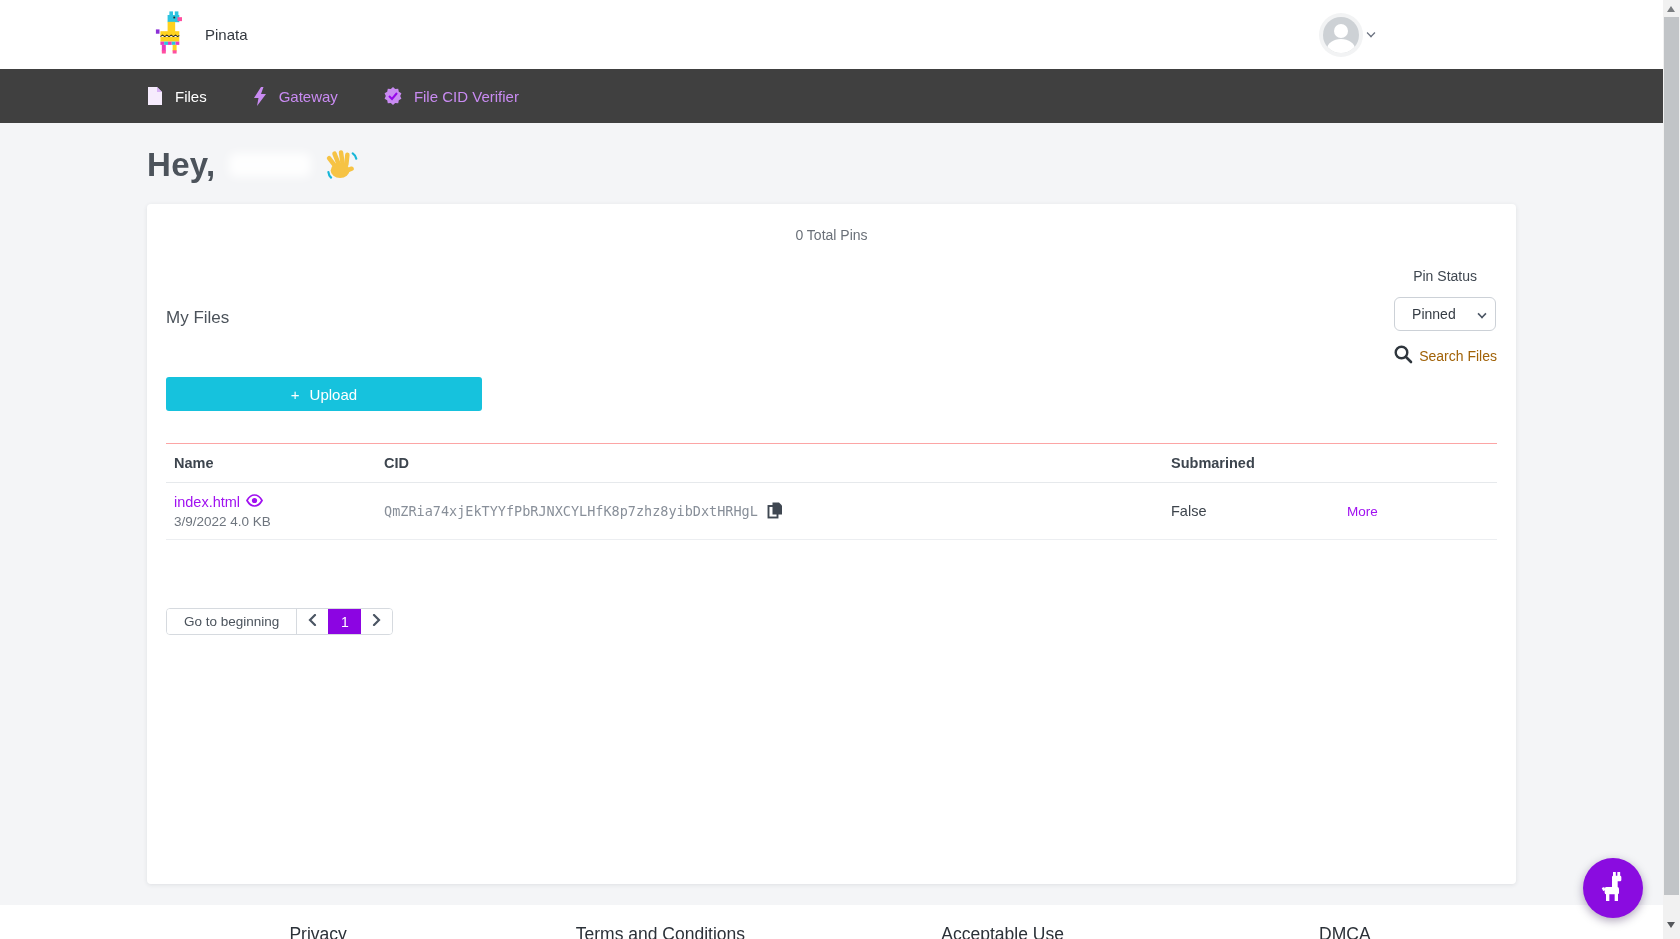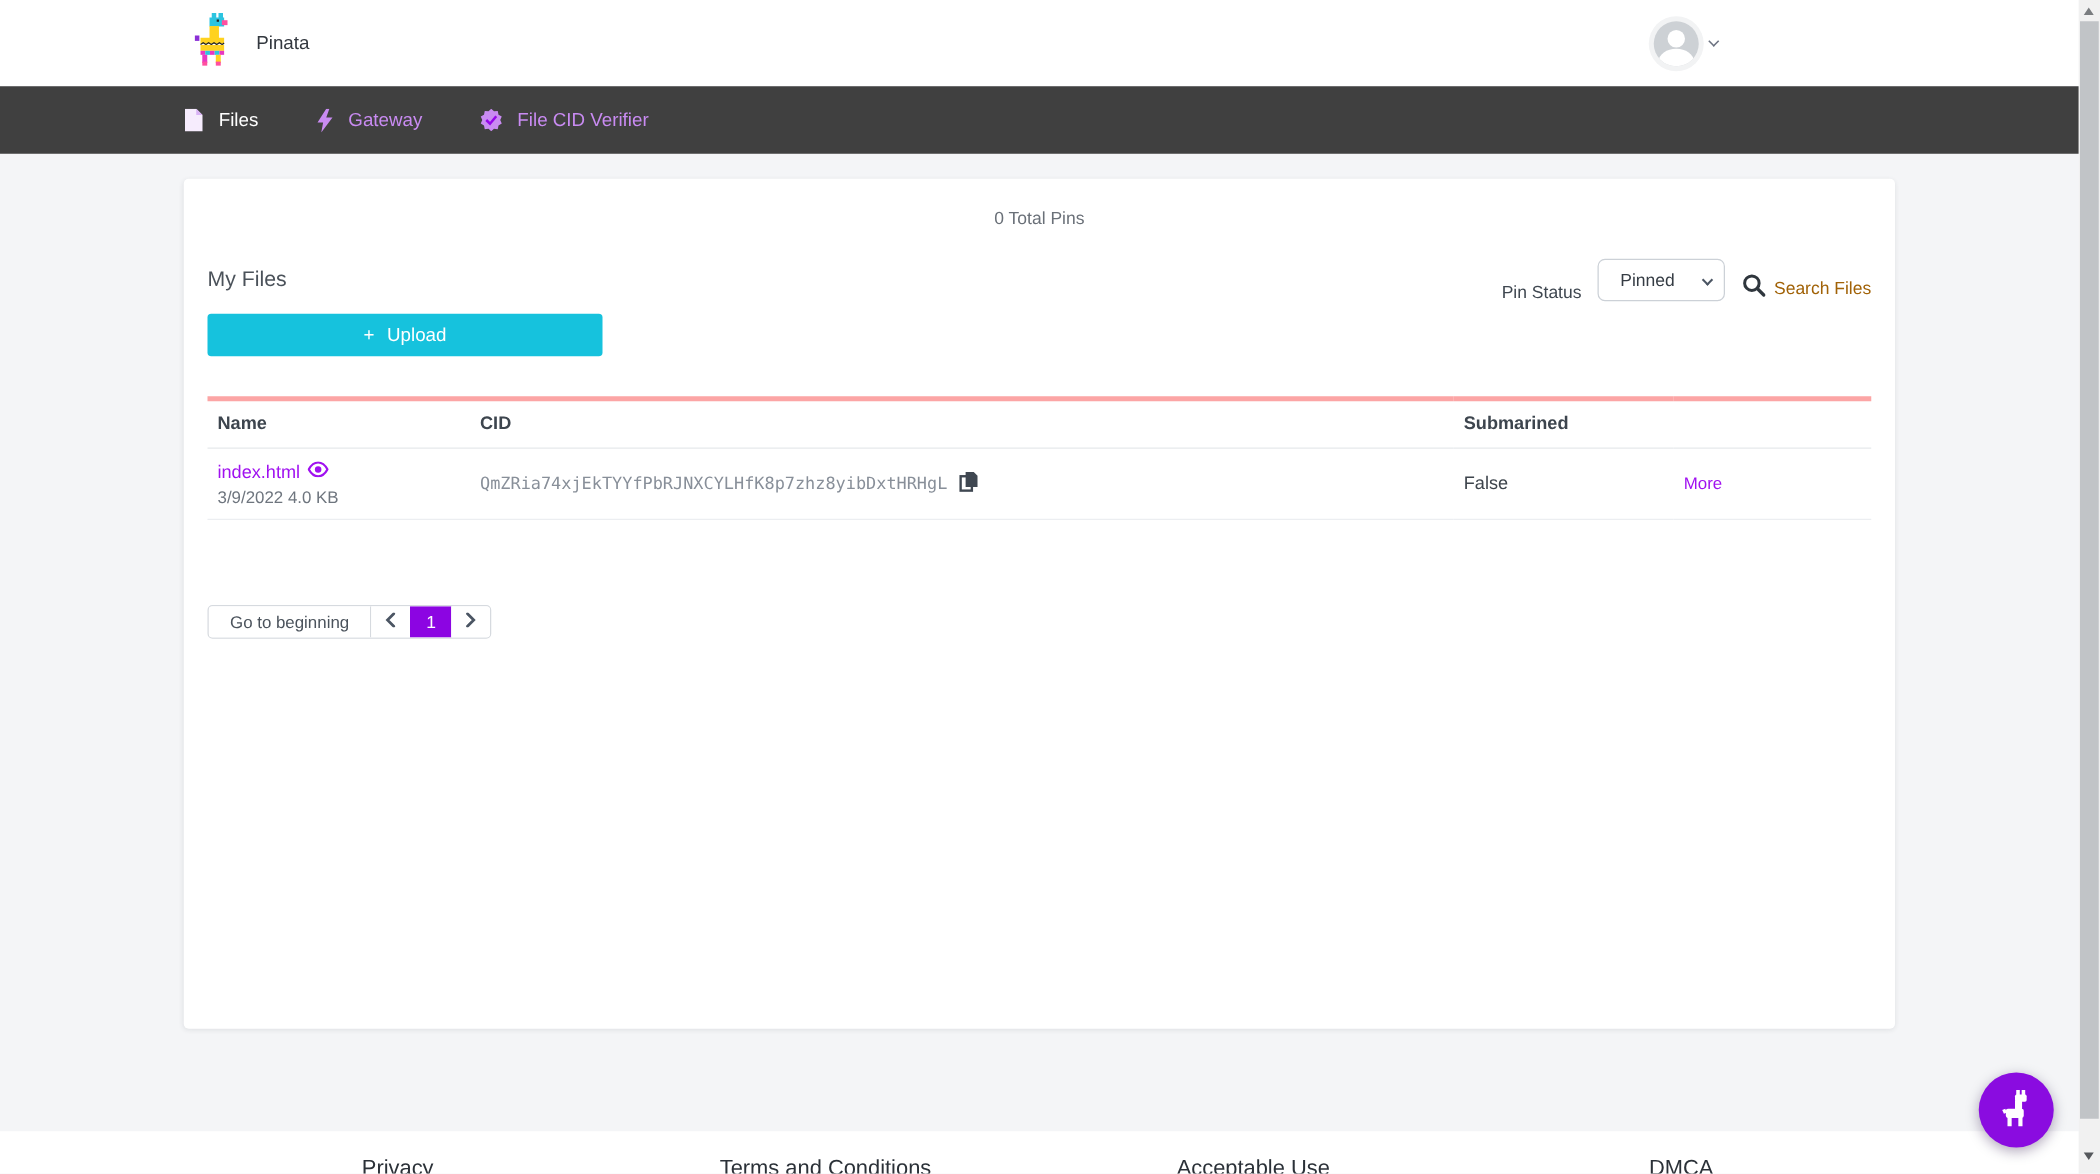--- a/index.html
+++ b/index.html
@@ -33,38 +33,38 @@
               background:rgba(255,255,255,.9); filter:blur(5px); }
   .wave { margin-left:12px; display:flex; }
 
   
   .card { margin-top:20px; height:680px; background:#ffffff; border-radius:4px;
           box-shadow:0 1px 4px rgba(40,45,60,.10); padding:21px 19px; position:relative; }
   .total-pins { text-align:center; font-size:14px; color:#6a7078; margin-top:2px; }
 
   .toolbar { margin-top:25px; display:flex; align-items:center; justify-content:space-between; }
   .panel-title { font-size:17px; font-weight:400; color:#4b525a; }
-  .filters { display:flex; align-items:flex-end; gap:13px; }
+  .filters { display:flex; align-items:center; gap:13px;flex-direction:column; }
   .filter-label { font-size:14px; color:#3f4750; }
   .select-wrap { position:relative; }
   .select-wrap select { appearance:none; -webkit-appearance:none; width:102px; height:34px; border:1px solid #ccd1d7;
       border-radius:6px; background:#ffffff; font-size:14px; color:#353c44; padding:0 26px 0 17px;
       font-family:"Liberation Sans", sans-serif; }
   .select-wrap .sel-chevron { position:absolute; right:10px; top:13px; width:8px; height:8px; pointer-events:none;
       border-right:2px solid #4b5563; border-bottom:2px solid #4b5563; transform:rotate(45deg) scale(.8); }
   .search-btn { display:flex; align-items:center; gap:6px; background:none; border:none; cursor:pointer;
       font-size:14px; color:#a16207; font-family:"Liberation Sans", sans-serif; }
 
   .upload-btn { margin-top:10px; width:316px; height:34px; background:#16c2dd; color:#ffffff; border:none;
       border-radius:3px; font-size:15px; font-weight:500; display:flex; align-items:center; justify-content:center;
       gap:10px; cursor:pointer; font-family:"Liberation Sans", sans-serif; }
 
   
   table.files { margin-top:32px; width:100%; border-collapse:collapse; table-layout:fixed; }
-  table.files th { border-top:4px solid #fca5a5; border-bottom:1px solid #e6e9ec; height:39px;
+  table.files th { border-top:1px solid #fca5a5; border-bottom:1px solid #e6e9ec; height:39px;
       font-size:14.5px; font-weight:700; color:#3d454e; text-align:left; padding:0 8px; }
   table.files td { height:57px; border-bottom:1px solid #eceef1; padding:4px 8px; vertical-align:middle; }
   .file-link { color:#a011f0; font-size:14.5px; text-decoration:none; }
   .name-line { display:flex; align-items:center; gap:6px; }
   .file-meta { font-size:13.5px; color:#6e757e; margin-top:3px; }
   .cid-text { font-family:"DejaVu Sans Mono", monospace; font-size:13.5px; color:#888f99; }
   .cid-cell-inner { display:flex; align-items:center; gap:9px; }
   .copy-btn { background:none; border:none; cursor:pointer; padding:0; display:flex; }
   .submarined-val { font-size:14.5px; color:#3d444c; }
   .more-link { color:#a011f0; font-size:13.5px; font-weight:500; text-decoration:none; }
@@ -165,20 +165,38 @@
             <polyline points="5,9 8,12 13,6" fill="none" stroke="#9506e9" stroke-width="2"></polyline>
           </svg>
         </span>
         <span>File CID Verifier</span>
       </div>
     </div>
   </nav>
 
   <main class="content-w">
     <div class="container">
+      <h1 class="greeting">
+        <span>Hey,</span>
+        <span class="redacted"></span>
+        <span class="wave">
+          <svg width="36" height="36" viewBox="0 0 40 40">
+            <g fill="#f6c344">
+              <rect x="7" y="9" width="5" height="15" rx="2.5" transform="rotate(-38 9.5 16)"></rect>
+              <rect x="12.5" y="4.5" width="5" height="18" rx="2.5" transform="rotate(-22 15 13)"></rect>
+              <rect x="18.5" y="3.5" width="5" height="19" rx="2.5" transform="rotate(-8 21 13)"></rect>
+              <rect x="24" y="6" width="5" height="16" rx="2.5" transform="rotate(6 26.5 14)"></rect>
+              <ellipse cx="19" cy="26" rx="10.5" ry="8.5"></ellipse>
+              <rect x="27" y="20" width="5" height="11" rx="2.5" transform="rotate(70 29.5 25)"></rect>
+            </g>
+            <path d="M33 7 a9 9 0 0 1 4 6" fill="none" stroke="#18b6d8" stroke-width="2.4" stroke-linecap="round"></path>
+            <path d="M6 28 a9 9 0 0 0 3 6" fill="none" stroke="#18b6d8" stroke-width="2.4" stroke-linecap="round"></path>
+          </svg>
+        </span>
+      </h1>
 
       <section class="card">
         <div class="total-pins">0 Total Pins</div>
 
         <div class="toolbar">
           <h2 class="panel-title">My Files</h2>
           <div class="filters">
             <span class="filter-label">Pin Status</span>
             <span class="select-wrap">
               <select>

